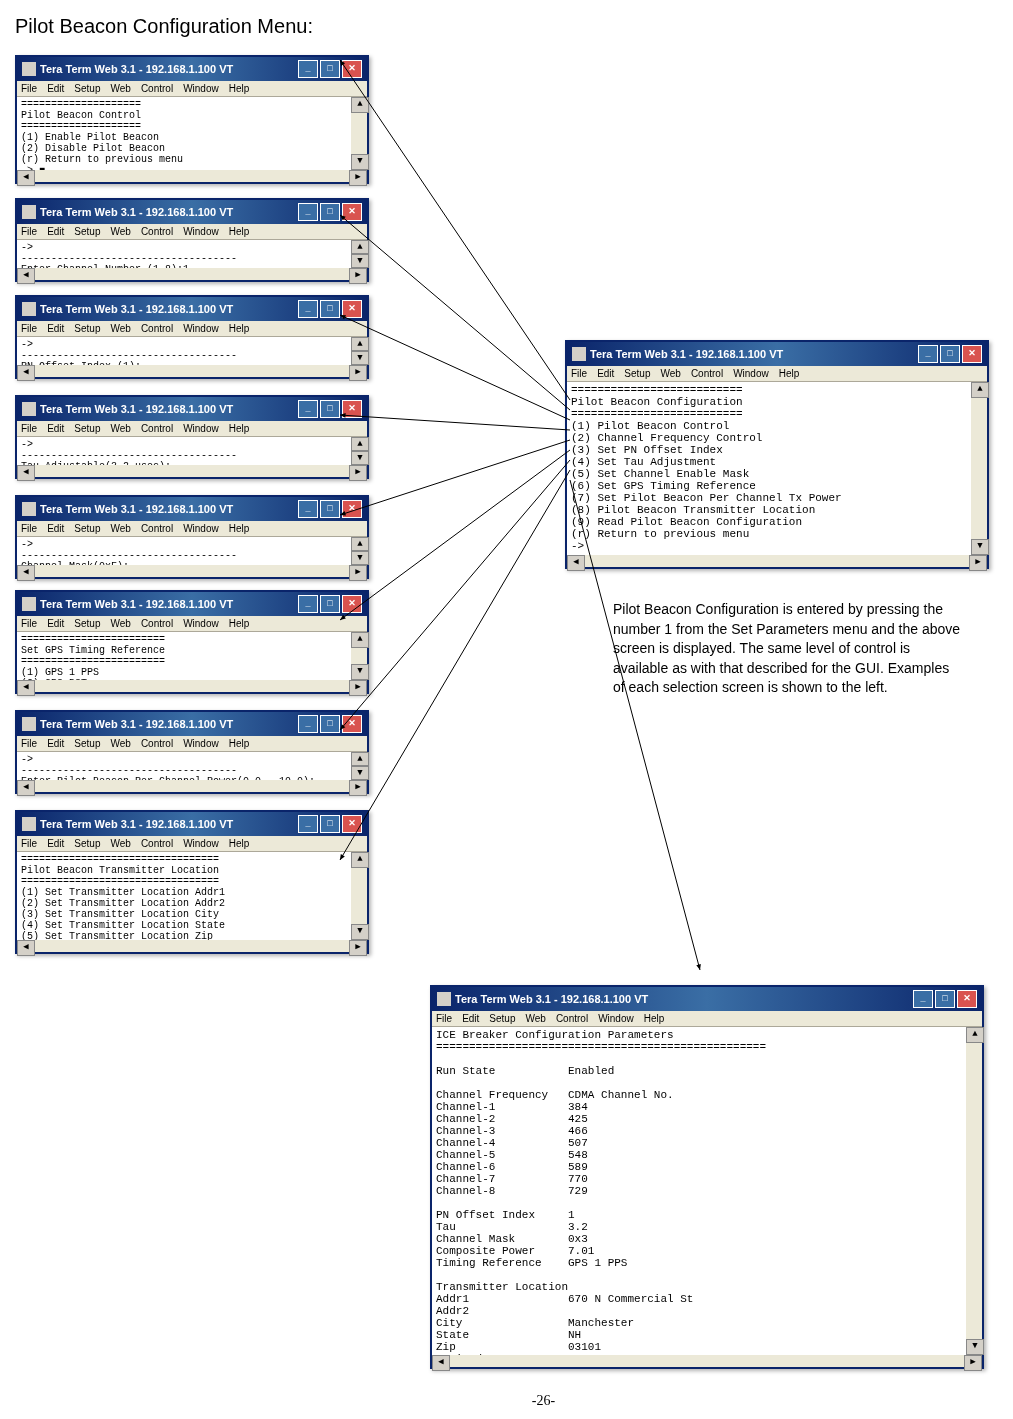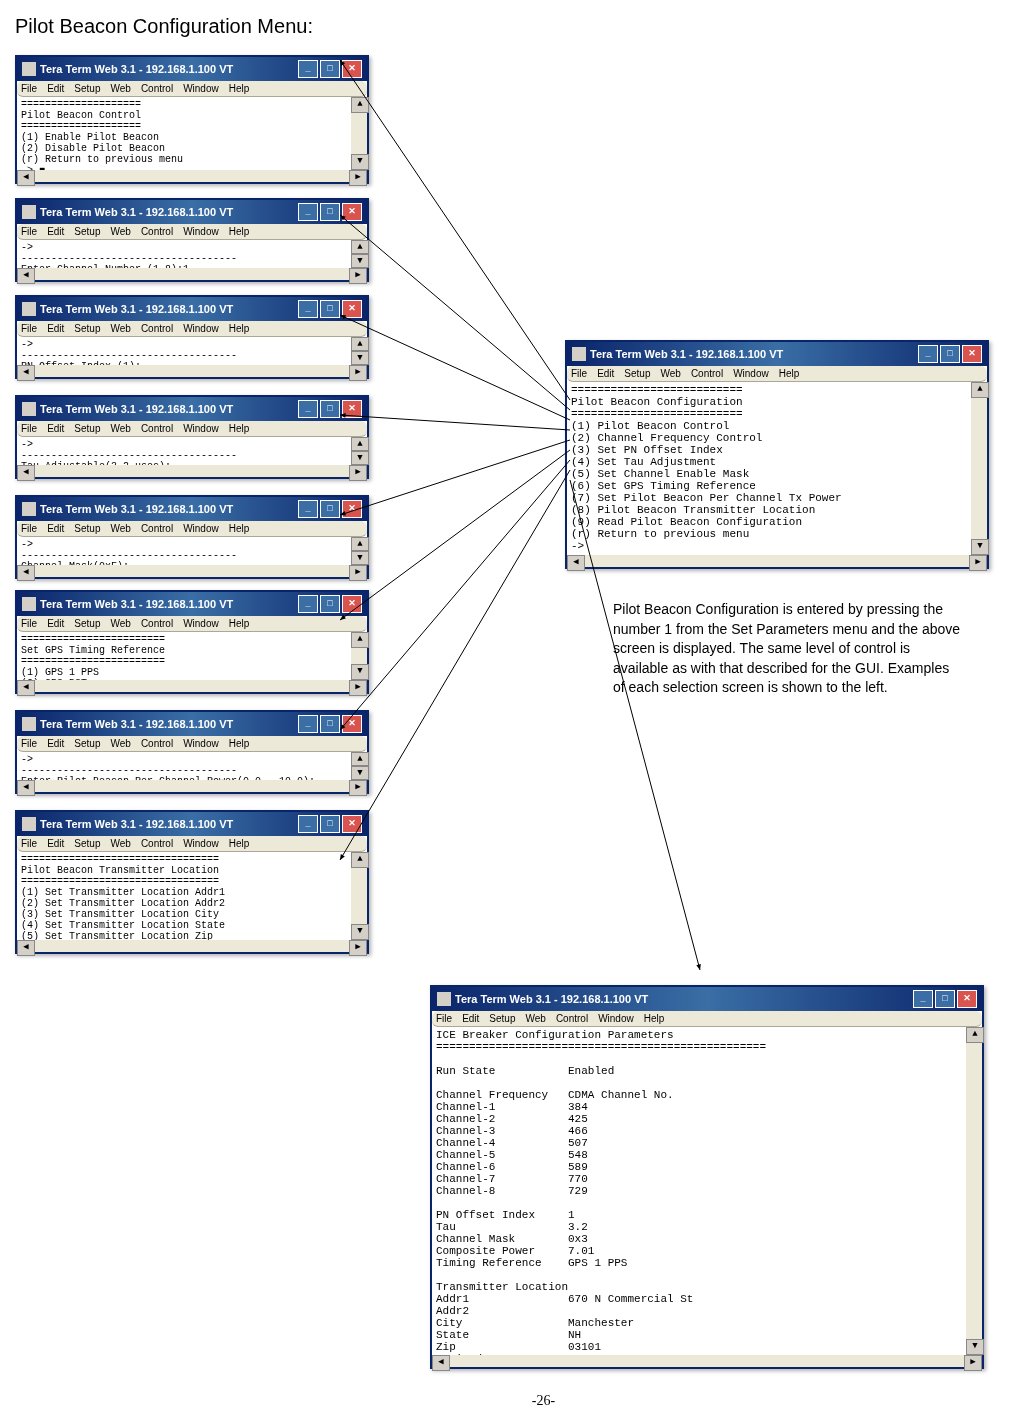--- a/index.html
+++ b/index.html
@@ -52,21 +52,20 @@
   }
   .win-btn.close { background:#d9534f; }
   .menubar {
     background:#ece9d8;
     padding:2px 4px;
     font-family: Tahoma, sans-serif;
     font-size:10px;
     border-bottom:1px solid #aca899;
     display:flex;
     gap:10px;
-    border-radius:6px;
   }
   .term-content {
     padding:2px 4px;
     white-space: pre;
     overflow:hidden;
     position:relative;
   }
   .scrollbar-vert {
     position:absolute; right:0; top:0; bottom:12px;
     width:16px; background:#ece9d8;

